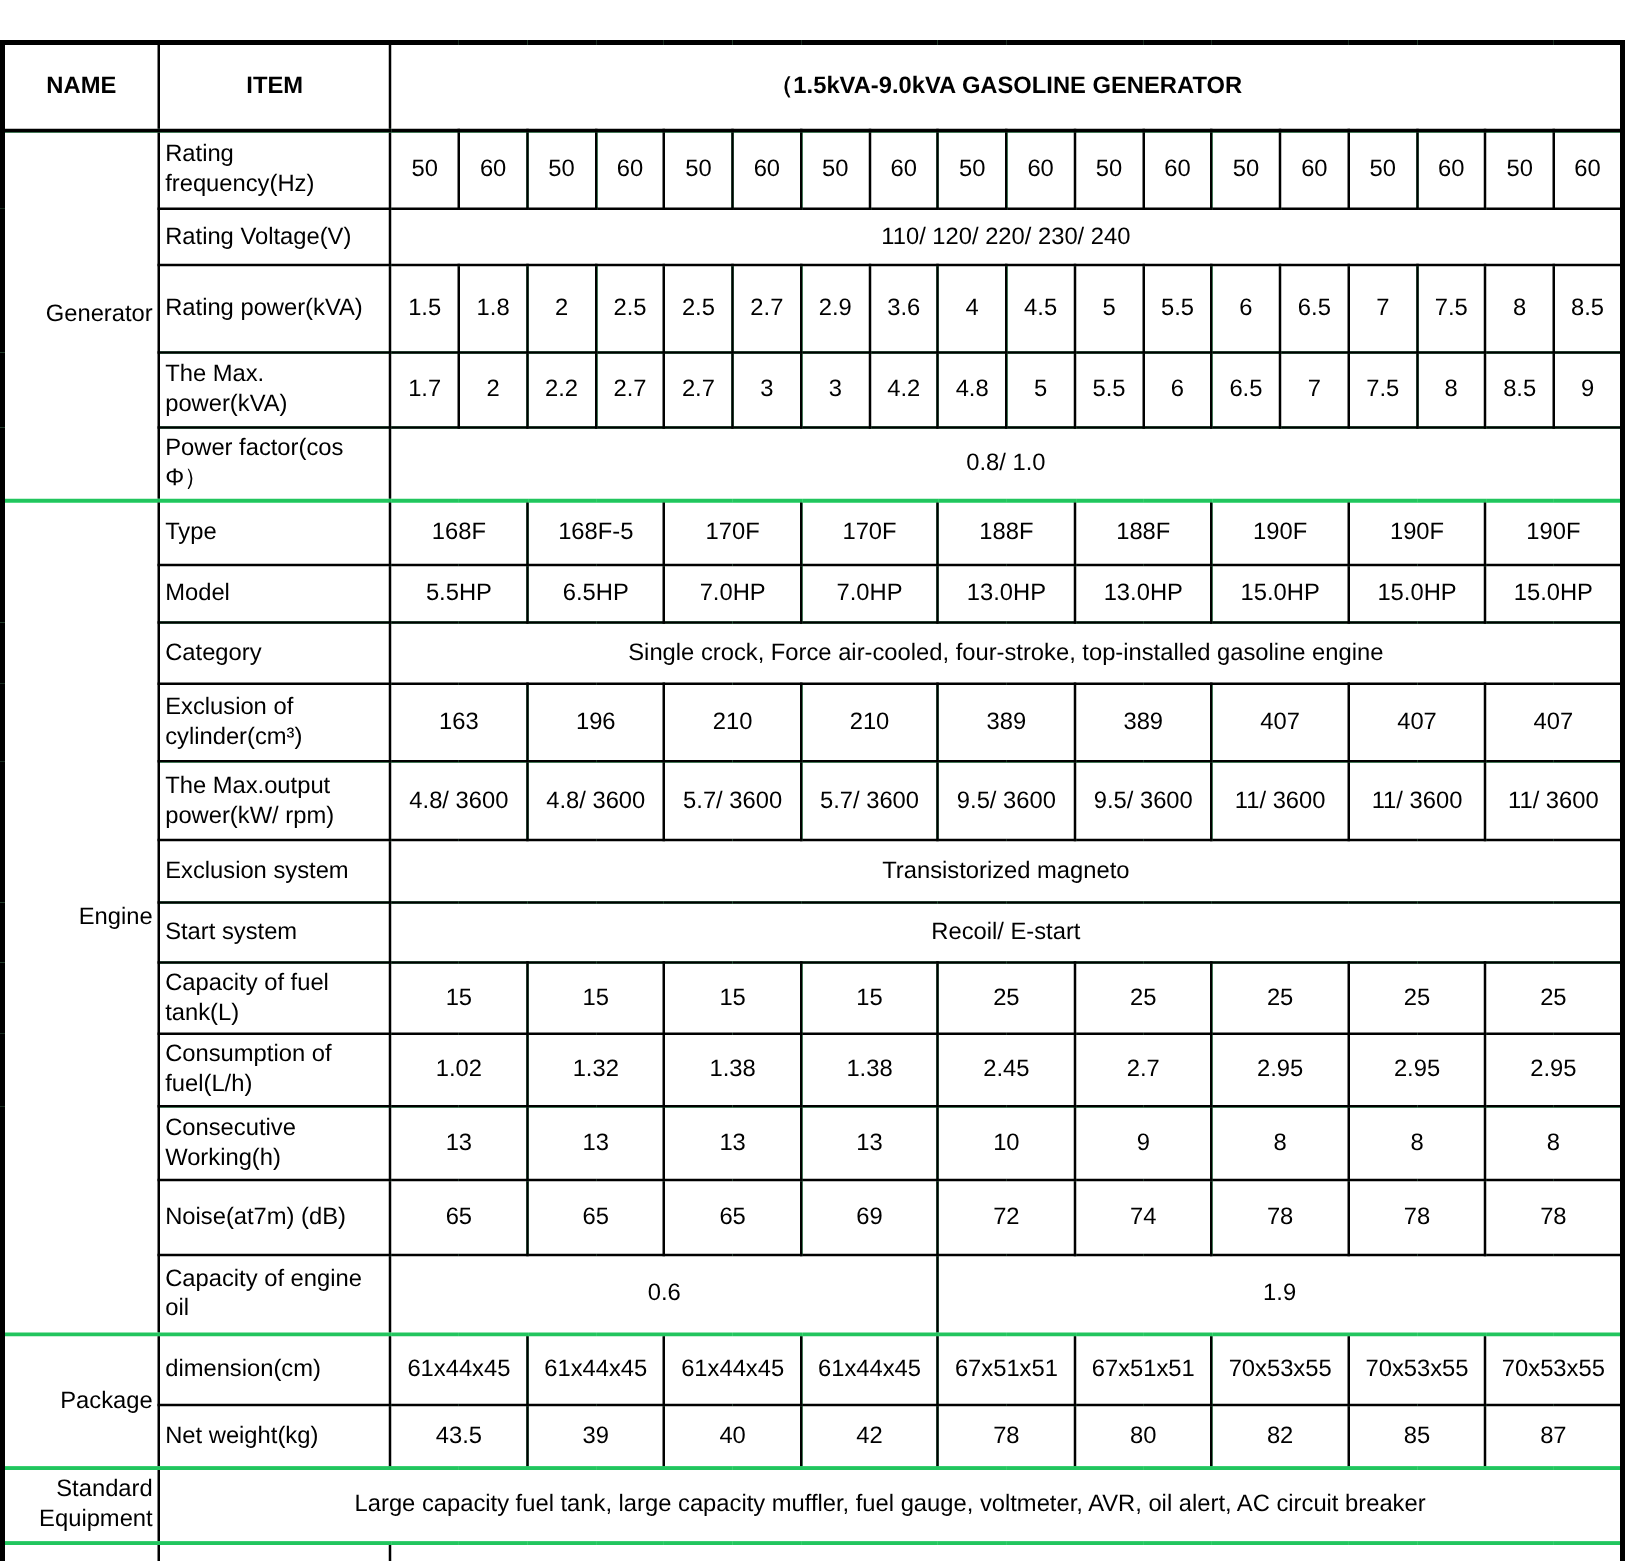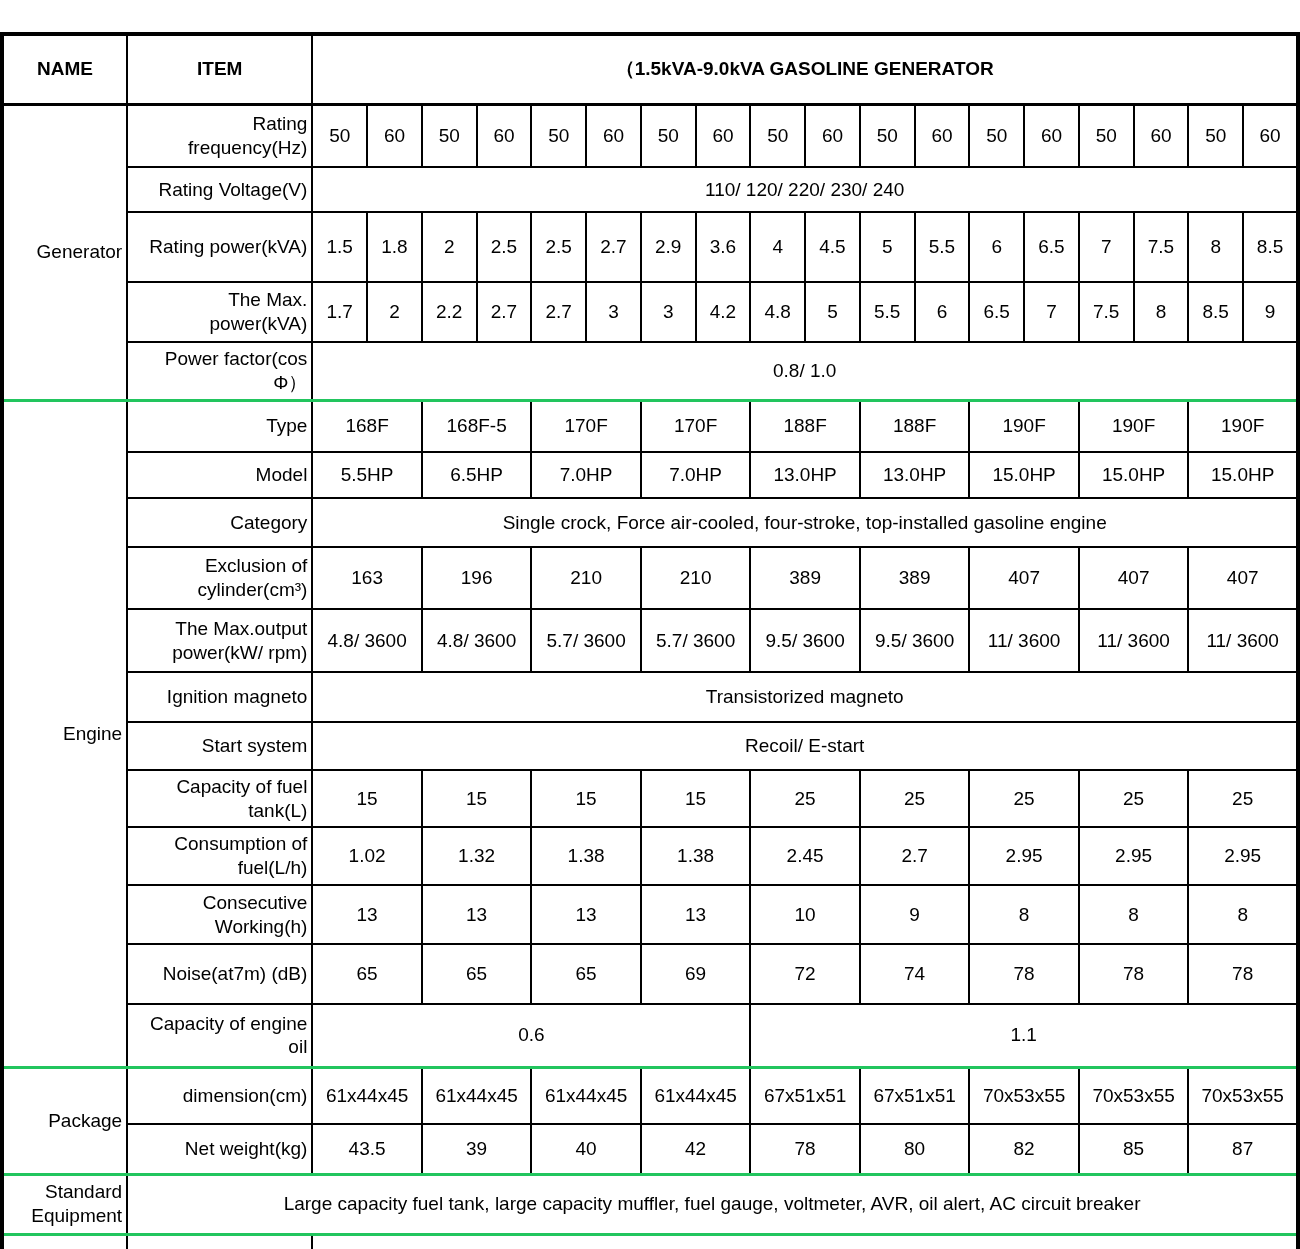--- a/index.html
+++ b/index.html
@@ -10,21 +10,21 @@
   table.spec {
     width:1300px; height:1249px; border-collapse:collapse; table-layout:fixed;
     border:4px solid #000;
   }
   table.spec td {
     border:2px solid #000; padding:1px 4px; font-size:19px; line-height:1.25;
     overflow:hidden; background:#fff; vertical-align:middle;
   }
   td.hd   { font-weight:bold; text-align:center; font-size:20px; }
   td.name { text-align:right; }
-  td.item { text-align:right; }
+  td.item { text-align:left; }
   td.val  { text-align:center; }
   td.ctr  { text-align:center; }
   tr.hdr > td { border-bottom:3px solid #000; }
   tr.sec > td { border-top:3px solid #22c55e; }
 </style>
 </head>
 <body>
 
 <div class="sheet">
 <table class="spec">
@@ -170,21 +170,21 @@
     <td class="val" colspan="2">5.7/ 3600</td>
     <td class="val" colspan="2">5.7/ 3600</td>
     <td class="val" colspan="2">9.5/ 3600</td>
     <td class="val" colspan="2">9.5/ 3600</td>
     <td class="val" colspan="2">11/ 3600</td>
     <td class="val" colspan="2">11/ 3600</td>
     <td class="val" colspan="2">11/ 3600</td>
   </tr>
 
   <tr style="height:50px">
-    <td class="item">Ignition magneto</td>
+    <td class="item">Exclusion system</td>
     <td class="val" colspan="18">Transistorized magneto</td>
   </tr>
 
   <tr style="height:48px">
     <td class="item">Start system</td>
     <td class="val" colspan="18">Recoil/ E-start</td>
   </tr>
 
   <tr style="height:57px">
     <td class="item">Capacity of fuel tank(L)</td>
@@ -234,21 +234,21 @@
     <td class="val" colspan="2">72</td>
     <td class="val" colspan="2">74</td>
     <td class="val" colspan="2">78</td>
     <td class="val" colspan="2">78</td>
     <td class="val" colspan="2">78</td>
   </tr>
 
   <tr style="height:63px">
     <td class="item">Capacity of engine oil</td>
     <td class="val" colspan="8">0.6</td>
-    <td class="val" colspan="10">1.1</td>
+    <td class="val" colspan="10">1.9</td>
   </tr>
 
   <tr class="sec" style="height:57px">
     <td class="name" rowspan="2">Package</td>
     <td class="item">dimension(cm)</td>
     <td class="val" colspan="2">61x44x45</td>
     <td class="val" colspan="2">61x44x45</td>
     <td class="val" colspan="2">61x44x45</td>
     <td class="val" colspan="2">61x44x45</td>
     <td class="val" colspan="2">67x51x51</td>

